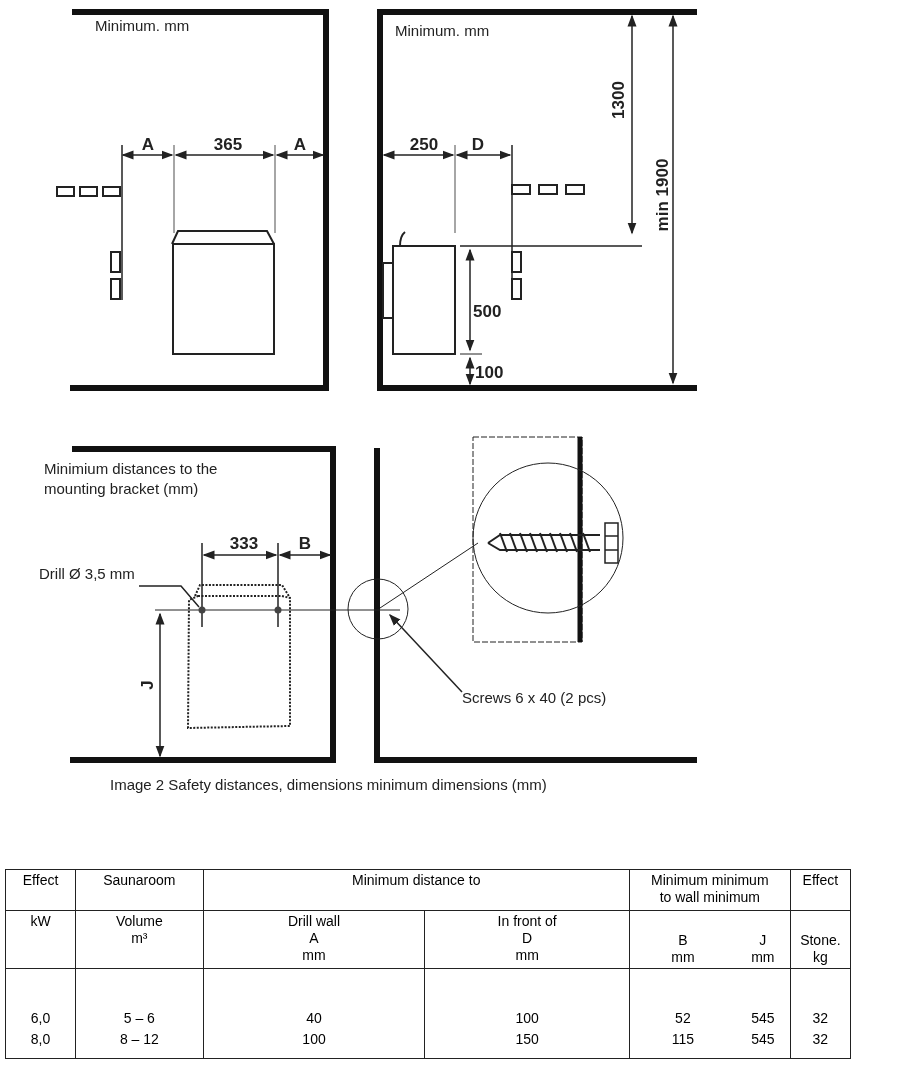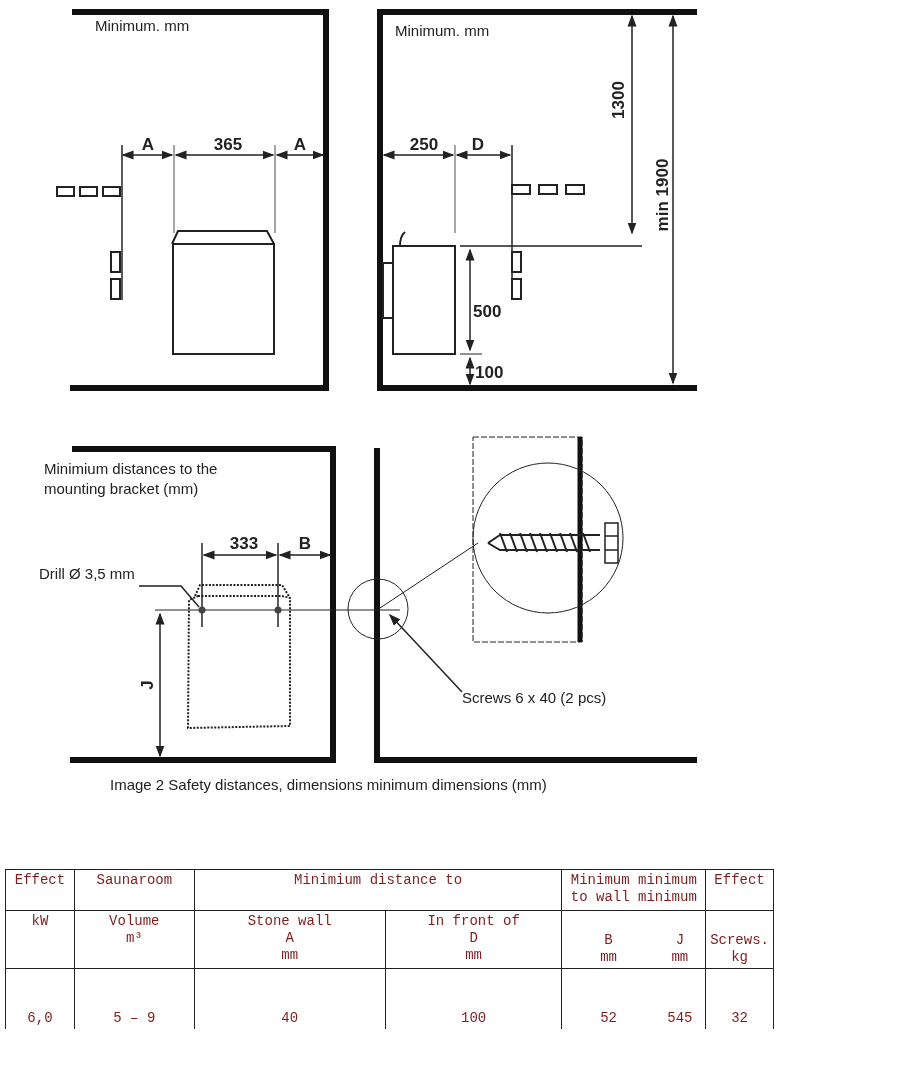--- a/index.html
+++ b/index.html
@@ -1,20 +1,20 @@
 <!DOCTYPE html>
 <html><head>
 <meta charset="utf-8">
 <style>
   html,body{margin:0;padding:0;background:#fff;}
   body{width:900px;height:1071px;position:relative;overflow:hidden;font-family:"Liberation Sans",sans-serif;color:#222;}
   svg{position:absolute;left:0;top:0;}
   .lbl{font-family:"Liberation Sans",sans-serif;fill:#222;}
   .b{font-weight:bold;}
-  table{position:absolute;left:5px;top:869px;width:769px;border-collapse:collapse;font-family:Liberation Mono, monospace;font-size:14px;color:#7f1d1d;}
+  table{position:absolute;left:5px;top:869px;width:846px;border-collapse:collapse;font-family:Liberation Sans, sans-serif;font-size:14px;color:#000000;}
   td,th{border:1.5px solid #222;text-align:center;font-weight:normal;padding:2px 4px;line-height:17px;vertical-align:top;}
   .data td{vertical-align:bottom;}
 </style>
 </head>
 <body>
 
 <svg width="900" height="860">
   <defs>
     <marker id="ar" markerWidth="8" markerHeight="8" refX="7" refY="4" orient="auto">
         <path d="M0,1 L8,4 L0,7 z" fill="#222"></path>
@@ -127,36 +127,45 @@
       <col style="width:236px">
       <col style="width:217px">
       <col style="width:112px">
       <col style="width:56px">
       <col style="width:61px">
     </colgroup>
   <tbody>
       <tr style="height:41px">
     <th>Effect</th>
     <th>Saunaroom</th>
-    <th colspan="2">Minimium distance to</th>
+    <th colspan="2">Minimum distance to</th>
     <th colspan="2"><span>Minimum minimum</span><br><span>to wall minimum</span></th>
     <th>Effect</th>
   </tr>
   <tr style="height:58px">
     <td>kW</td>
     <td><span>Volume</span><br><span>m³</span></td>
-    <td><span>Stone wall</span><br><span>A</span><br><span>mm</span></td>
+    <td><span>Drill wall</span><br><span>A</span><br><span>mm</span></td>
     <td><span>In front of</span><br><span>D</span><br><span>mm</span></td>
     <td style="border-right:none;vertical-align:bottom"><span>B</span><br><span>mm</span></td>
     <td style="border-left:none;vertical-align:bottom"><span>J</span><br><span>mm</span></td>
-    <td style="vertical-align:bottom"><span>Screws.</span><br><span>kg</span></td>
+    <td style="vertical-align:bottom"><span>Stone.</span><br><span>kg</span></td>
   </tr>
   <tr class="data" style="height:60px">
     <td style="border-bottom:none">6,0</td>
-    <td style="border-bottom:none">5 – 9</td>
+    <td style="border-bottom:none">5 – 6</td>
     <td style="border-bottom:none">40</td>
     <td style="border-bottom:none">100</td>
     <td style="border-bottom:none;border-right:none">52</td>
     <td style="border-bottom:none;border-left:none">545</td>
     <td style="border-bottom:none">32</td>
   </tr>
+  <tr style="height:30px">
+    <td style="border-top:none">8,0</td>
+    <td style="border-top:none">8 – 12</td>
+    <td style="border-top:none">100</td>
+    <td style="border-top:none">150</td>
+    <td style="border-top:none;border-right:none">115</td>
+    <td style="border-top:none;border-left:none">545</td>
+    <td style="border-top:none">32</td>
+  </tr>
 </tbody>
   </table>
 
 </body></html>

